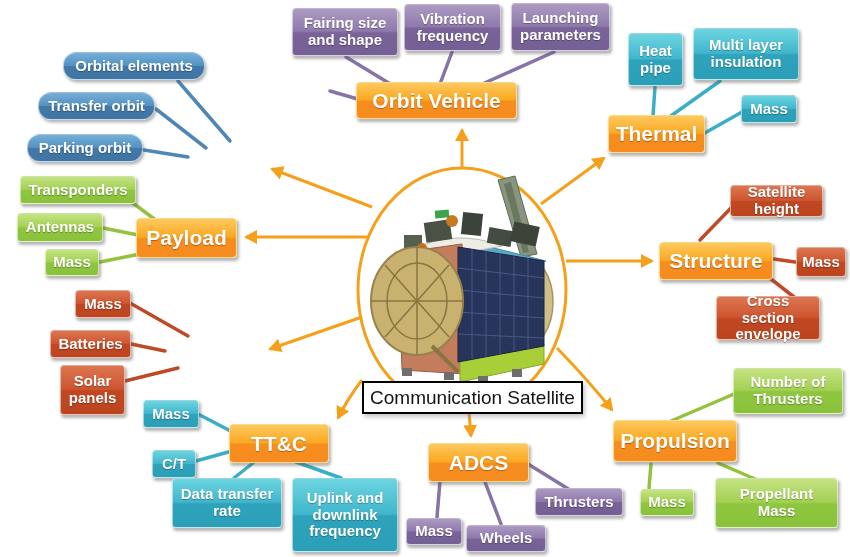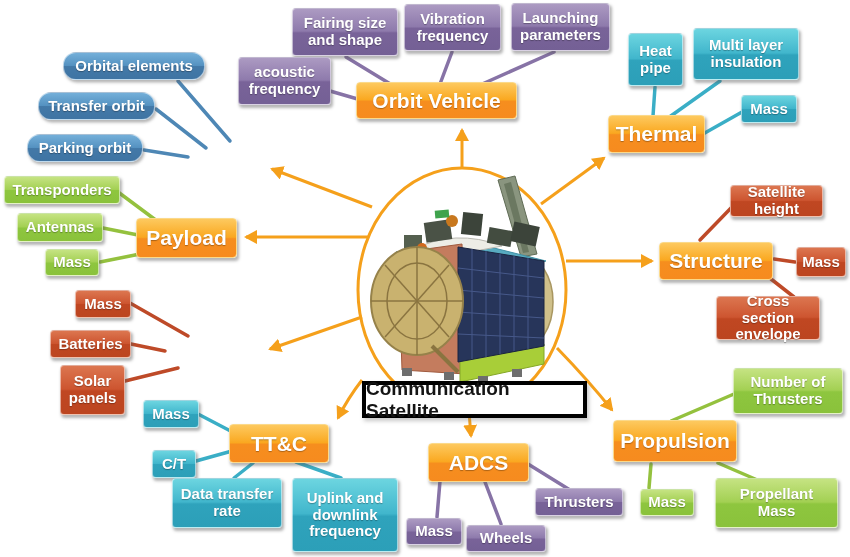--- a/index.html
+++ b/index.html
@@ -18,21 +18,21 @@
   }
   .cat{font-size:21px;background:linear-gradient(180deg,#FDC95F 0%,#FAA820 48%,#F68E1E 52%,#F68B1F 100%);border-color:#FBD98A;}
   .sub{font-size:15px;}
   .blue  {background:linear-gradient(180deg,#74AFD9 0%,#5592C1 48%,#4379A8 52%,#3F74A3 100%);border-radius:13px;}
   .purple{background:linear-gradient(180deg,#AC9AC2 0%,#8E7AAC 48%,#796399 52%,#746095 100%);}
   .teal  {background:linear-gradient(180deg,#6CD5E0 0%,#41B6CC 48%,#2FA3BC 52%,#2C9FB8 100%);}
   .red   {background:linear-gradient(180deg,#DC7650 0%,#CD5530 48%,#C04722 52%,#BC4520 100%);}
   .green {background:linear-gradient(180deg,#C5E382 0%,#A3D053 48%,#8EC63F 52%,#8AC23B 100%);}
   .center-label{
     position:absolute;z-index:3;display:flex;align-items:center;justify-content:center;
-    background:#fff;border:4px solid #000000;color:#141414;font-weight:bold;font-size:19px;
+    background:#fff;border:2px solid #000000;color:#141414;font-weight:normal;font-size:19px;
     box-shadow:2px 3px 4px rgba(120,120,120,0.4);
   }
 </style>
 </head>
 <body>
 
 <div id="stage">
 
   <svg id="wires" width="850" height="557" viewBox="0 0 850 557">
     <defs>
@@ -156,21 +156,20 @@
   </svg>
 
   <div class="node sub blue" style="left:63px;top:52px;width:142px;height:28px">Orbital elements</div>
   <div class="node sub blue" style="left:38px;top:92px;width:117px;height:28px">Transfer orbit</div>
   <div class="node sub blue" style="left:27px;top:134px;width:116px;height:28px">Parking orbit</div>
 
   <div class="node cat" style="left:356px;top:82px;width:161px;height:37px">Orbit Vehicle</div>
   <div class="node sub purple" style="left:292px;top:8px;width:106px;height:48px">Fairing size and shape</div>
   <div class="node sub purple" style="left:404px;top:4px;width:97px;height:47px">Vibration frequency</div>
   <div class="node sub purple" style="left:511px;top:3px;width:99px;height:48px">Launching parameters</div>
-  <div class="node sub purple" style="left:238px;top:57px;width:93px;height:48px">acoustic frequency</div>
 
   <div class="node cat" style="left:608px;top:115px;width:97px;height:38px">Thermal</div>
   <div class="node sub teal" style="left:628px;top:33px;width:55px;height:53px">Heat pipe</div>
   <div class="node sub teal" style="left:693px;top:28px;width:106px;height:52px">Multi layer insulation</div>
   <div class="node sub teal" style="left:741px;top:95px;width:56px;height:28px">Mass</div>
 
   <div class="node cat" style="left:659px;top:242px;width:114px;height:38px">Structure</div>
   <div class="node sub red" style="left:730px;top:185px;width:93px;height:32px">Satellite height</div>
   <div class="node sub red" style="left:796px;top:247px;width:50px;height:30px">Mass</div>
   <div class="node sub red" style="left:716px;top:296px;width:104px;height:44px">Cross section envelope</div>
@@ -189,19 +188,19 @@
   <div class="node sub teal" style="left:143px;top:400px;width:56px;height:28px">Mass</div>
   <div class="node sub teal" style="left:152px;top:450px;width:44px;height:28px">C/T</div>
   <div class="node sub teal" style="left:172px;top:478px;width:110px;height:50px">Data transfer rate</div>
   <div class="node sub teal" style="left:292px;top:478px;width:106px;height:74px">Uplink and downlink frequency</div>
 
   <div class="node sub red" style="left:75px;top:290px;width:56px;height:28px">Mass</div>
   <div class="node sub red" style="left:50px;top:330px;width:81px;height:28px">Batteries</div>
   <div class="node sub red" style="left:60px;top:365px;width:65px;height:50px">Solar panels</div>
 
   <div class="node cat" style="left:136px;top:218px;width:101px;height:40px">Payload</div>
-  <div class="node sub green" style="left:4px;top:176px;width:116px;height:28px">Transponders</div>
+  <div class="node sub green" style="left:20px;top:176px;width:116px;height:28px">Transponders</div>
   <div class="node sub green" style="left:17px;top:213px;width:86px;height:29px">Antennas</div>
   <div class="node sub green" style="left:45px;top:249px;width:54px;height:27px">Mass</div>
 
   <div class="center-label" style="left:362px;top:381px;width:217px;height:29px">Communication Satellite</div>
 
 </div>
 
 </body></html>

